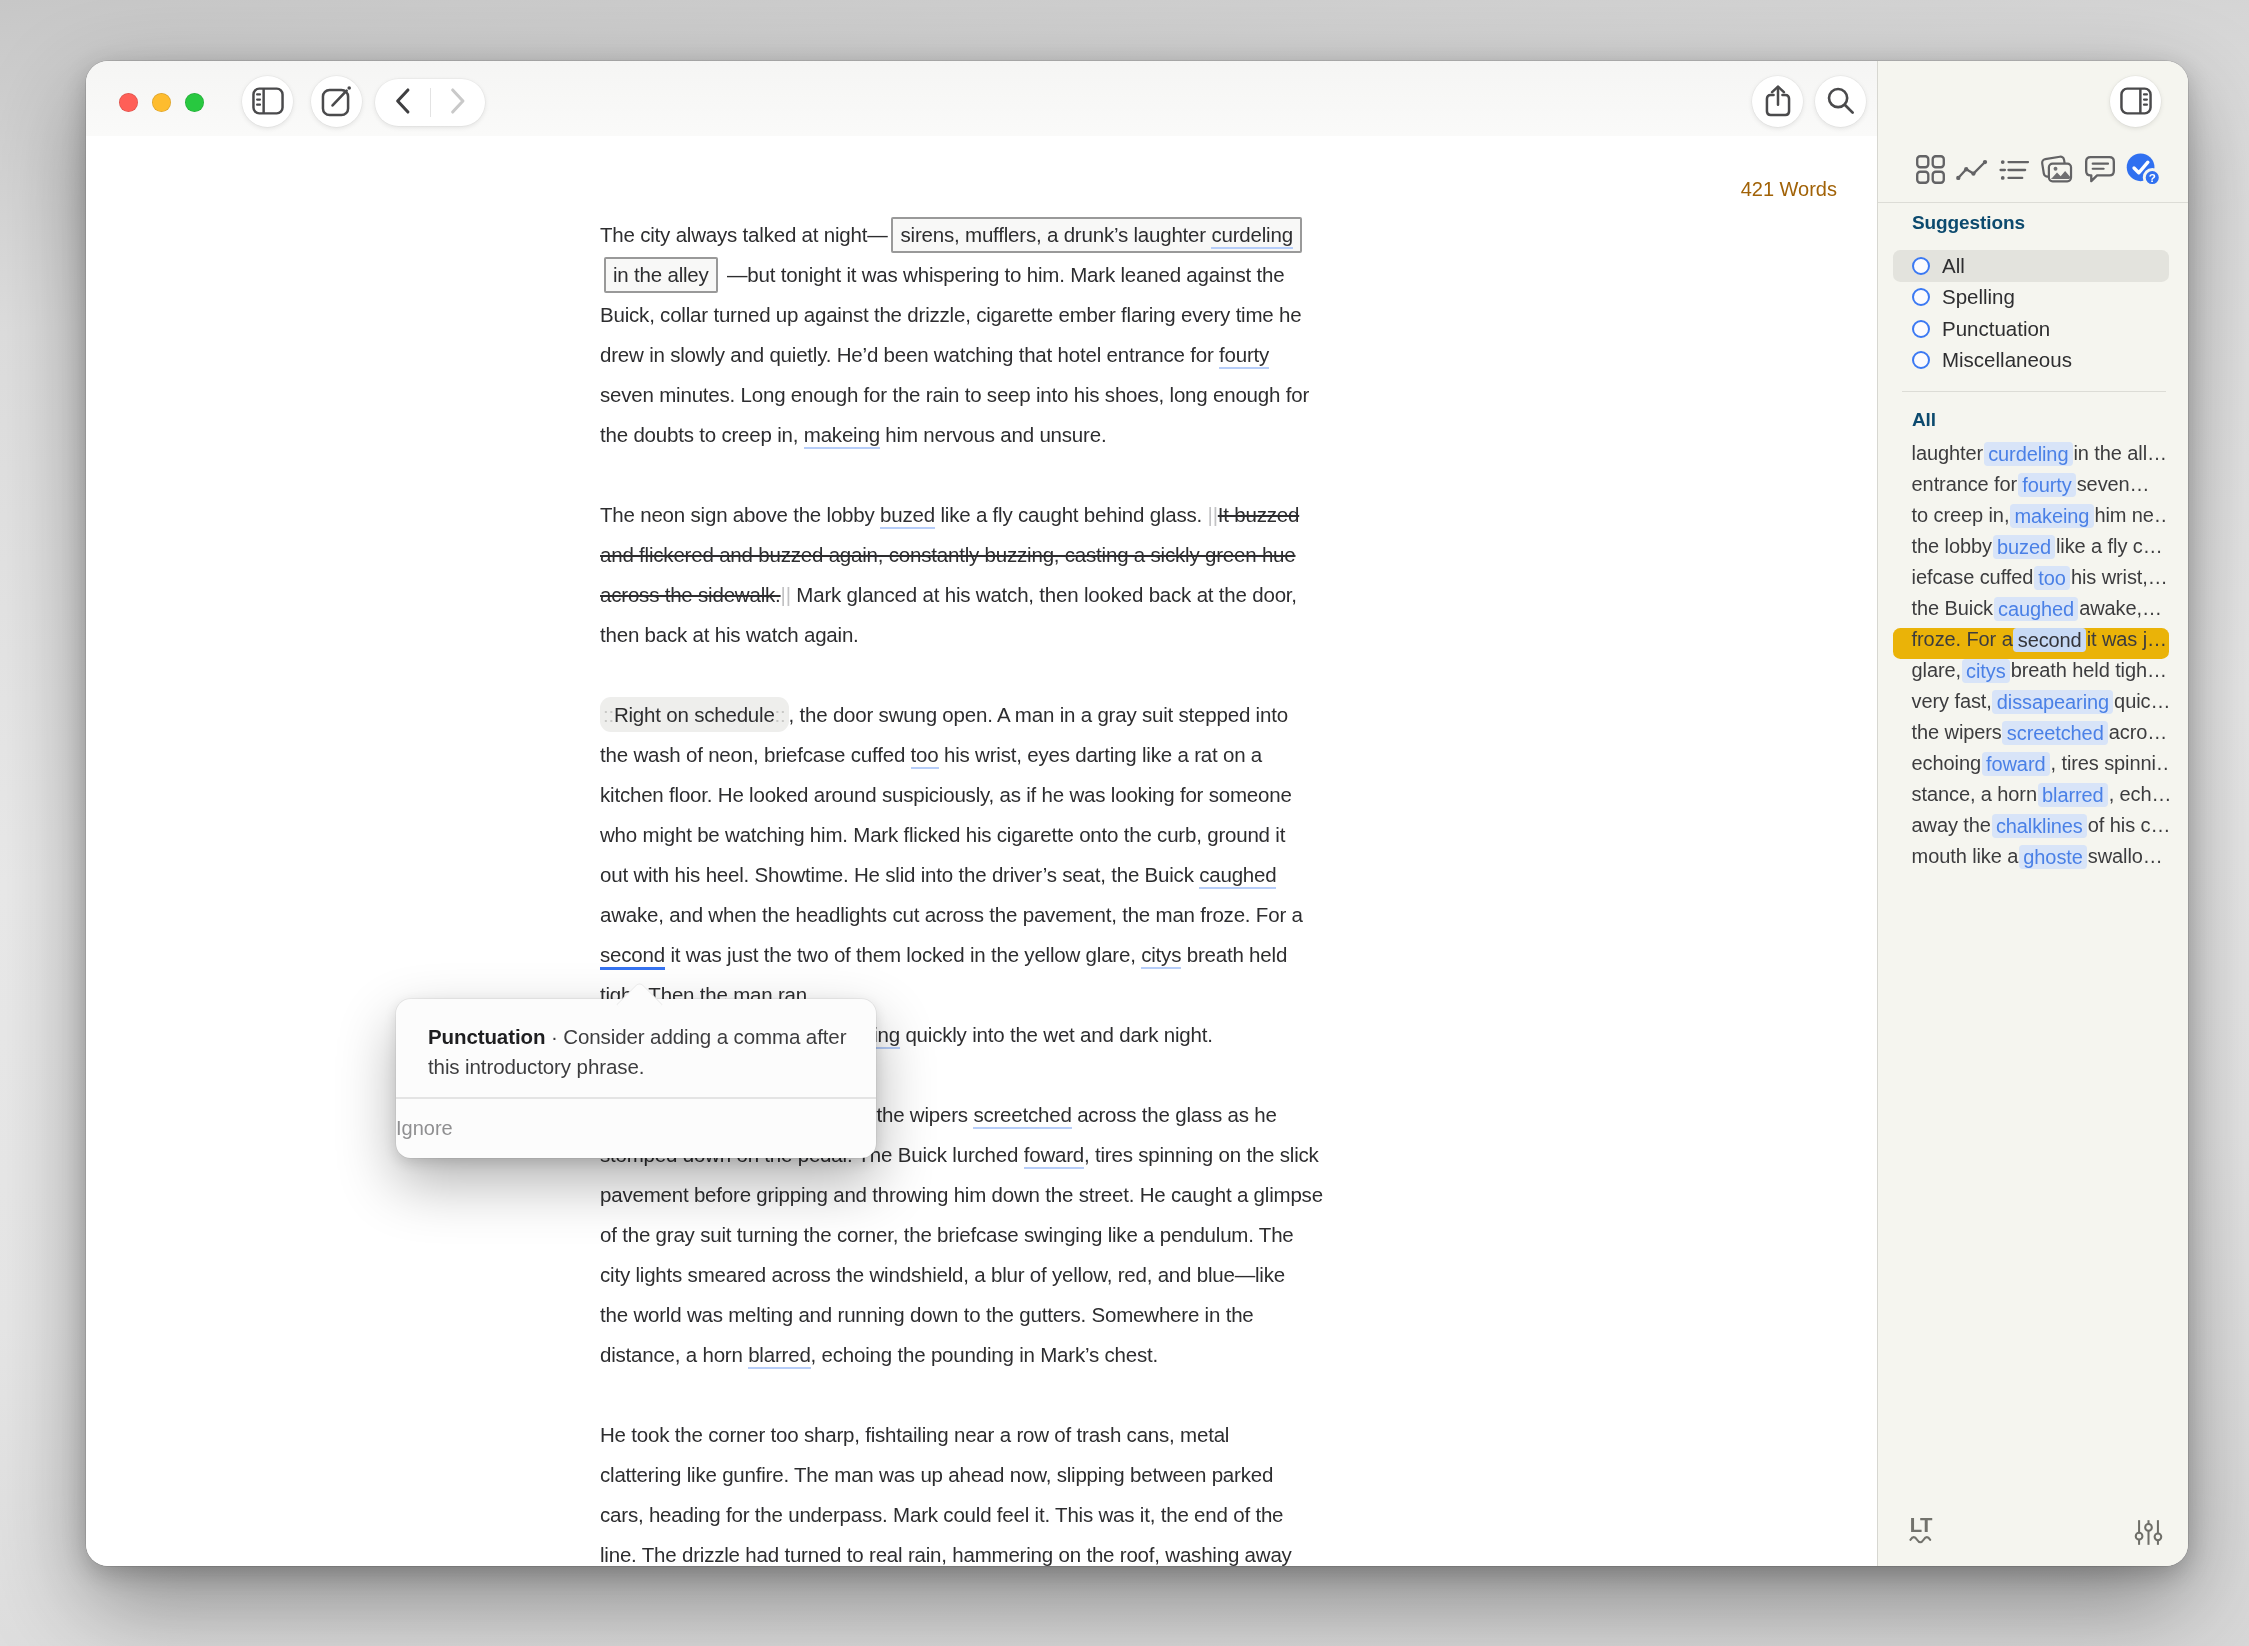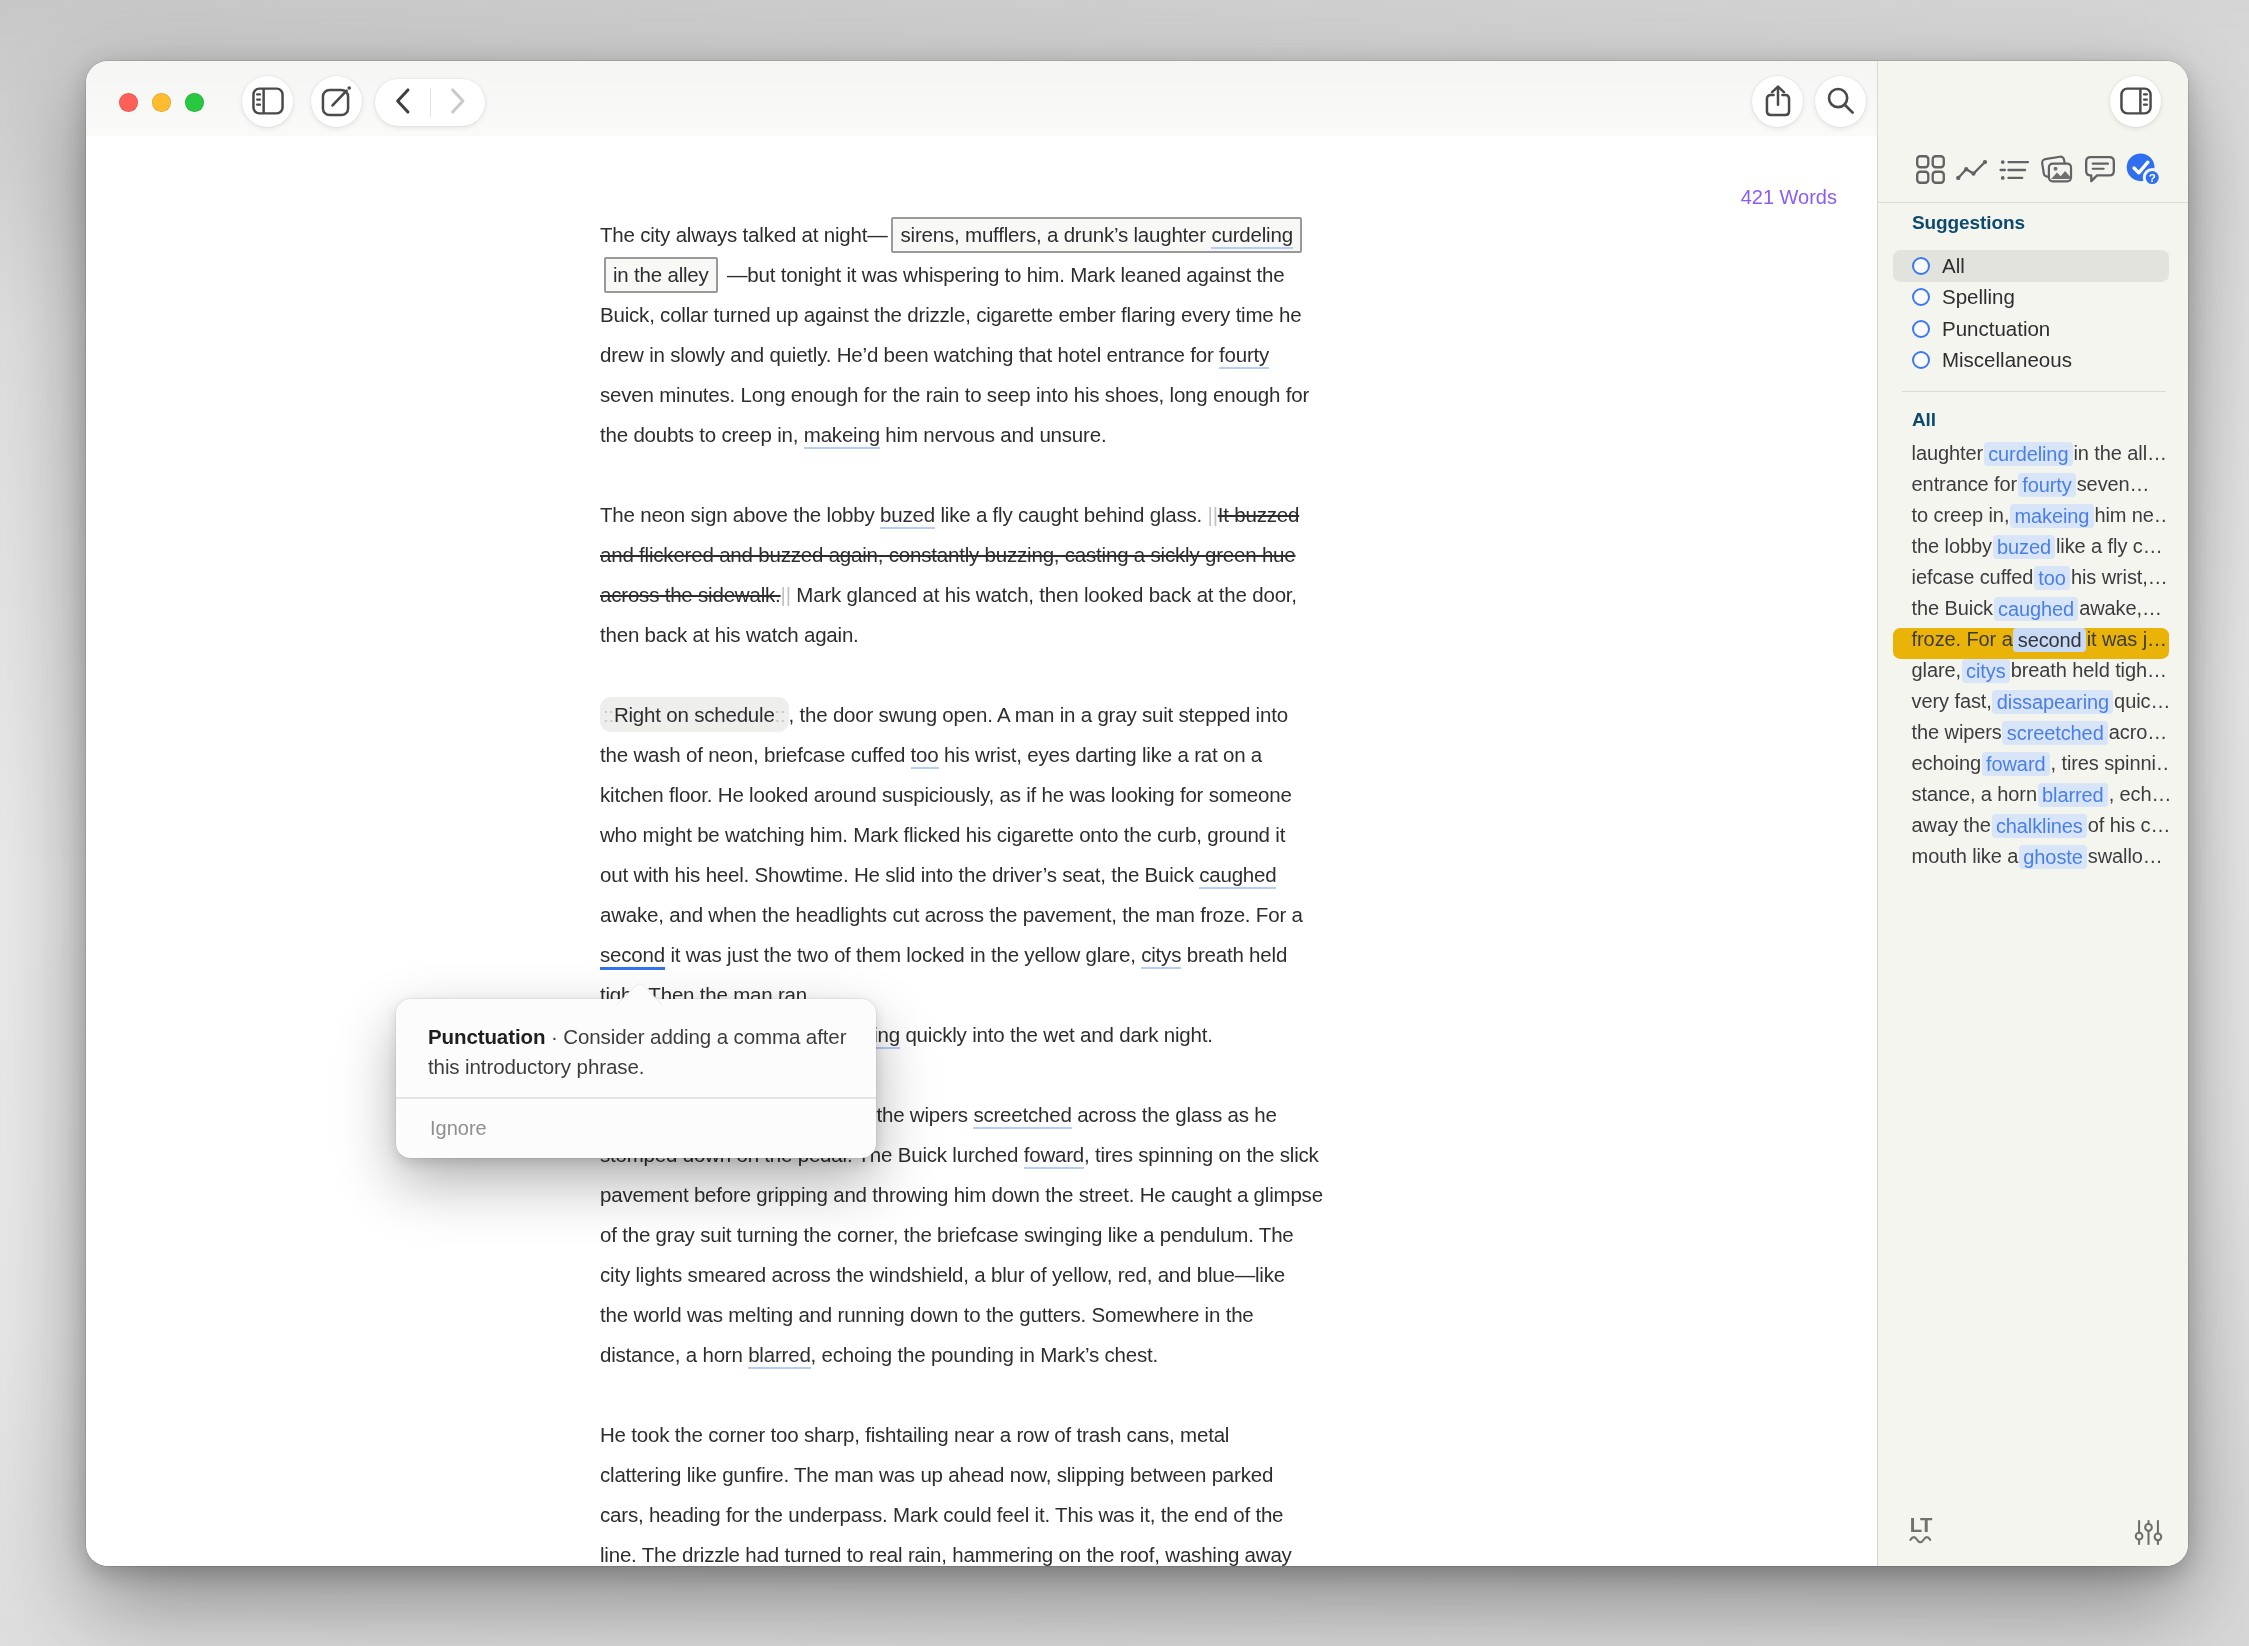--- a/index.html
+++ b/index.html
@@ -18,21 +18,21 @@
   .tl.zoom{left:99px;background:#28c840;}
   .tb-circle{position:absolute;top:15.4px;width:51px;height:51px;border-radius:50%;background:#fff;
     box-shadow:0 1.5px 5.1px rgba(0,0,0,.10),0 0 0 0.7px rgba(0,0,0,.035);display:flex;align-items:center;justify-content:center;}
   .tb-pill{position:absolute;top:17.6px;width:110px;height:47px;border-radius:23.4px;background:#fff;
     box-shadow:0 1.5px 5.1px rgba(0,0,0,.10),0 0 0 0.7px rgba(0,0,0,.035);display:flex;align-items:center;}
   .tb-pill .half{flex:1;display:flex;align-items:center;justify-content:center;}
   .tb-pill .vdiv{width:0.7px;height:29px;background:#e3e3e3;}
 
   
   .editor{position:absolute;left:0;top:75px;right:310px;bottom:0;background:#fff;}
-  .wordcount{position:absolute;top:50px;right:41px;font-size:20px;color:#8b5cf6;}
+  .wordcount{position:absolute;top:42px;right:41px;font-size:20px;color:#a16207;}
   .editor-text{position:absolute;left:514px;top:79px;font-size:20.5px;line-height:40px;color:#2d2d2f;
     letter-spacing:-0.2px;white-space:nowrap;cursor:text;}
   .para{margin:0 0 40px 0;}
   .seg-u{border-bottom:2.9px solid #b6cdf9;padding-bottom:0.7px;}
   .seg-us{border-bottom:3.7px solid #3673f1;padding-bottom:0.7px;}
   .seg-strike{text-decoration:line-through;text-decoration-thickness:2.2px;}
   .seg-sym{color:#c2c2c4;}
   .seg-mark{background:#eeeeec;border-radius:11px;padding:5.9px 2.9px;}
   .seg-mark .seg-sym{color:#c8c8c6;}
   .seg-box{background:#f8f8f7;border:2.2px solid #999;border-radius:2px;padding:3.7px 7.3px 5.1px 7.3px;margin:0 3.7px;
@@ -41,21 +41,21 @@
   
   .popover{position:absolute;left:310px;top:938px;width:480px;border-radius:14.6px;background:#fcfcfc;z-index:6;
     box-shadow:0 25px 59px rgba(0,0,0,.30),0 4.4px 13px rgba(0,0,0,.12),0 0 0 0.7px rgba(0,0,0,.06);}
   .pop-arrow{position:absolute;left:227px;top:-11px;width:32px;height:32px;background:#fcfcfc;
     transform:rotate(45deg);border-radius:5.9px 0 0 0;z-index:-1;
     border-top:0.7px solid rgba(0,0,0,.08);border-left:0.7px solid rgba(0,0,0,.08);}
   .pop-msg{padding:23.4px 29px 14.6px 32px;font-size:20.5px;line-height:30px;color:#3d3d3f;white-space:normal;letter-spacing:-0.1px;}
   .pop-msg b{color:#1e1e20;}
   .pop-div{height:0.7px;background:#e4e4e4;}
   .pop-suggestion{height:64px;display:flex;align-items:center;justify-content:center;font-size:20px;color:#2e2e30;cursor:pointer;}
-  .pop-ignore{height:60px;display:flex;align-items:center;padding-left:34px;font-size:20px;color:#8f8f91;cursor:pointer;}
+  .pop-ignore{height:60px;display:flex;align-items:center;font-size:20px;color:#8f8f91;cursor:pointer;}
 
   
   .sidebar{position:absolute;top:0;right:0;bottom:0;width:310px;background:#f5f5ef;border-left:0.7px solid #d7d7d1;}
   .side-icons{position:absolute;top:86px;left:37px;right:26px;height:45px;display:flex;justify-content:space-between;align-items:center;}
   .side-div{position:absolute;left:0;right:0;height:0.7px;background:#dcdcd6;}
   .side-header{position:absolute;left:34px;font-size:19px;font-weight:bold;color:#0c4a6e;letter-spacing:-0.1px;}
   .filters{position:absolute;top:189px;left:14.6px;right:19px;}
   .filter-row{height:31.5px;display:flex;align-items:center;gap:12.4px;padding-left:19px;border-radius:7.3px;
     font-size:20.5px;color:#2e2e30;cursor:default;}
   .filter-row.selected{background:#e3e3dd;}

